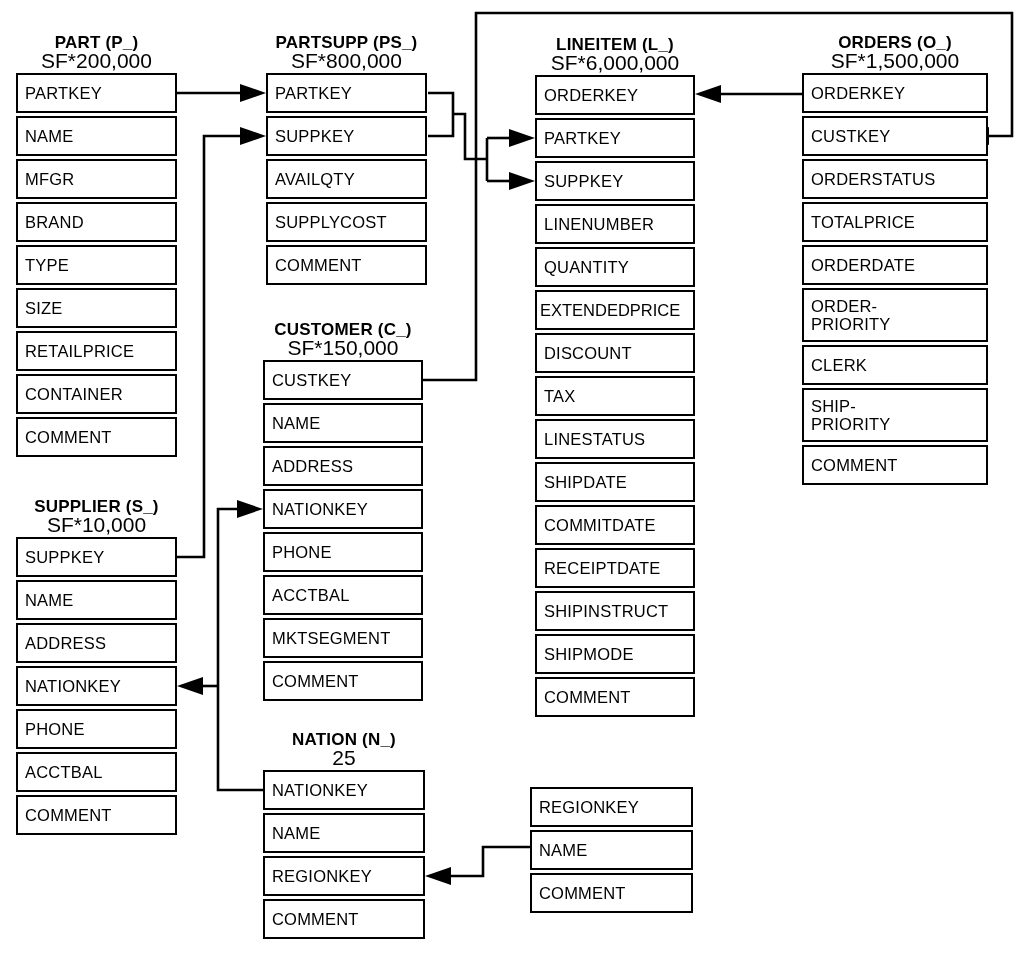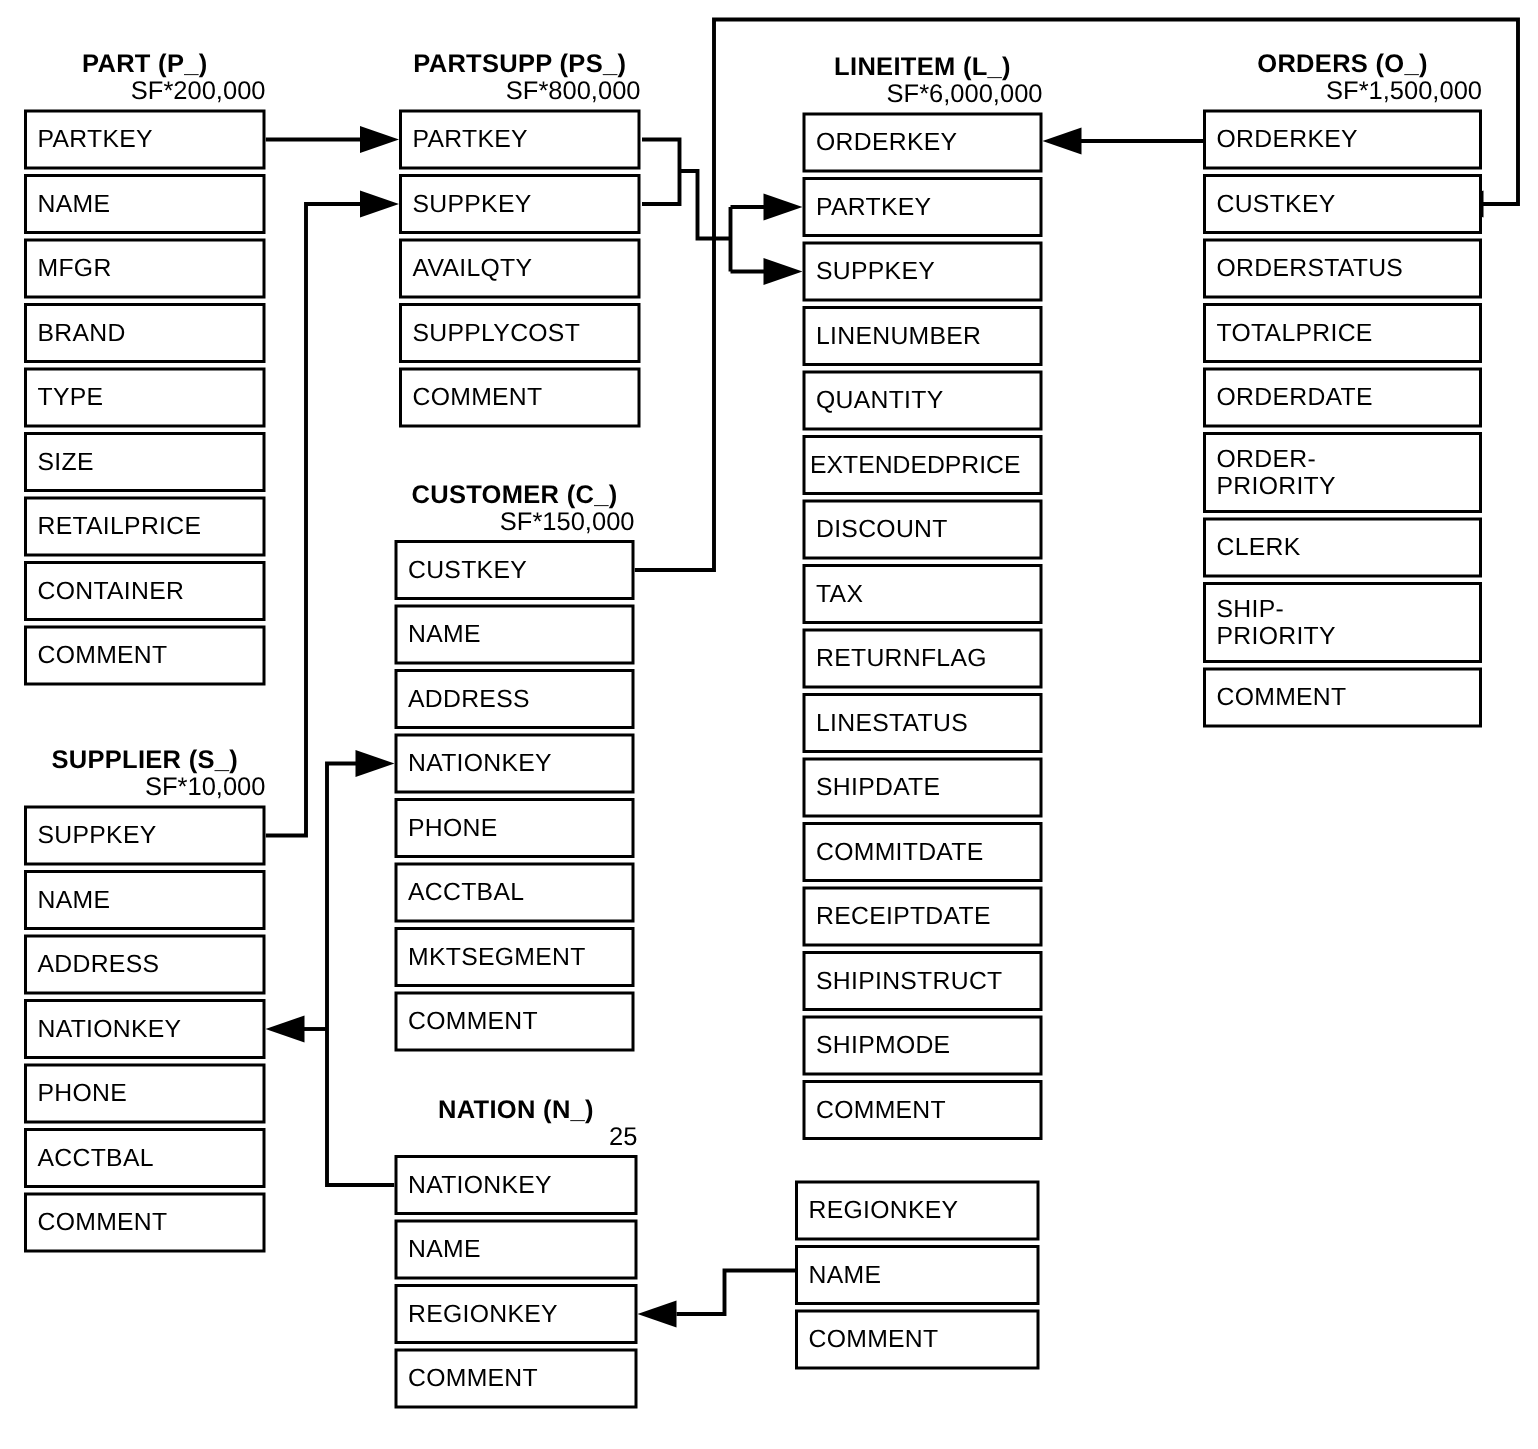--- a/index.html
+++ b/index.html
@@ -4,21 +4,21 @@
 <style>
   html,body{margin:0;padding:0;}
   body{
     width:1025px;height:966px;position:relative;overflow:hidden;
     background:#ffffff;color:#000;
     font-family:"Liberation Sans", sans-serif;
   }
   .tbl{position:absolute;}
   .thead{height:37px;margin-bottom:3px;display:flex;flex-direction:column;justify-content:flex-end;text-align:center;}
   .ttitle{font-weight:bold;font-size:17px;line-height:19px;letter-spacing:0.2px;}
-  .tcard{font-size:17px;line-height:18px;text-align:right;}
+  .tcard{font-size:21px;line-height:18px;}
   .cell{
     box-sizing:border-box;height:40px;border:2.6px solid #000;margin-bottom:3px;
     display:flex;align-items:center;padding:0 2px 0 7px;
     font-size:16.5px;line-height:18px;letter-spacing:0.2px;white-space:pre-line;overflow:hidden;
     background:#fff;
   }
   .cell.tall{height:54px;}
   svg.wires{position:absolute;left:0;top:0;width:1025px;height:966px;}
   svg.wires path{fill:none;stroke:#000;stroke-width:2.6px;}
   svg.wires polygon{fill:#000;stroke:none;}
@@ -108,21 +108,20 @@
     <div class="tcard">SF*6,000,000</div>
   </div>
   <div class="cell">ORDERKEY</div>
   <div class="cell">PARTKEY</div>
   <div class="cell">SUPPKEY</div>
   <div class="cell">LINENUMBER</div>
   <div class="cell">QUANTITY</div>
   <div class="cell" style="padding-left:3px;letter-spacing:0;">EXTENDEDPRICE</div>
   <div class="cell">DISCOUNT</div>
   <div class="cell">TAX</div>
-  <div class="cell">RETURNFLAG</div>
   <div class="cell">LINESTATUS</div>
   <div class="cell">SHIPDATE</div>
   <div class="cell">COMMITDATE</div>
   <div class="cell">RECEIPTDATE</div>
   <div class="cell">SHIPINSTRUCT</div>
   <div class="cell">SHIPMODE</div>
   <div class="cell">COMMENT</div>
 </div>
 
 <div class="tbl" style="left:802px;top:33px;width:186px;">

